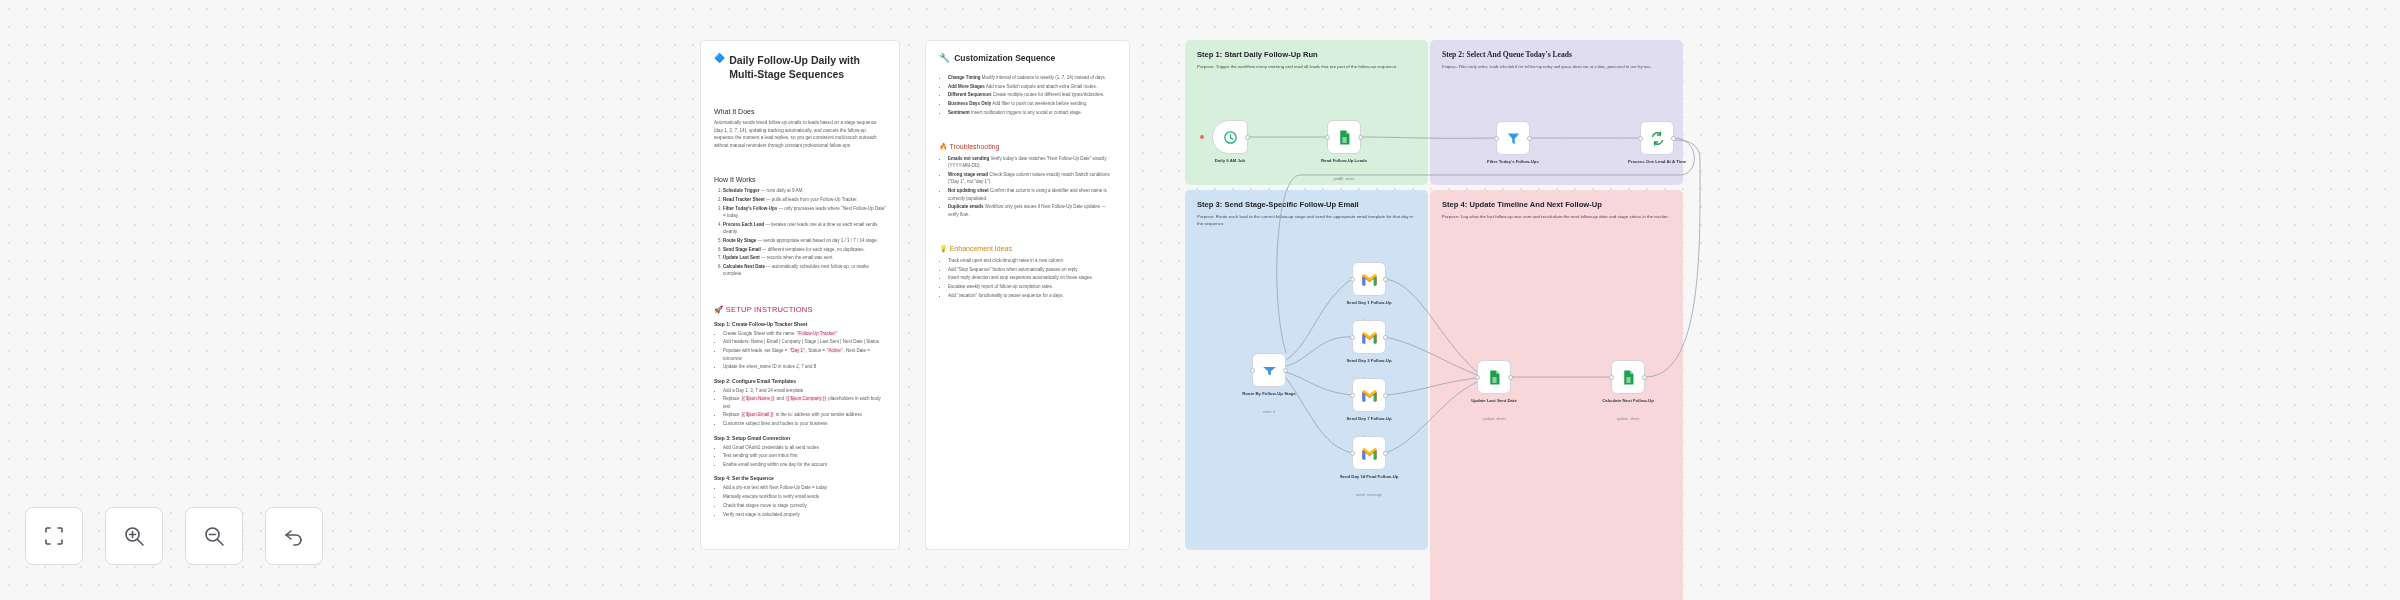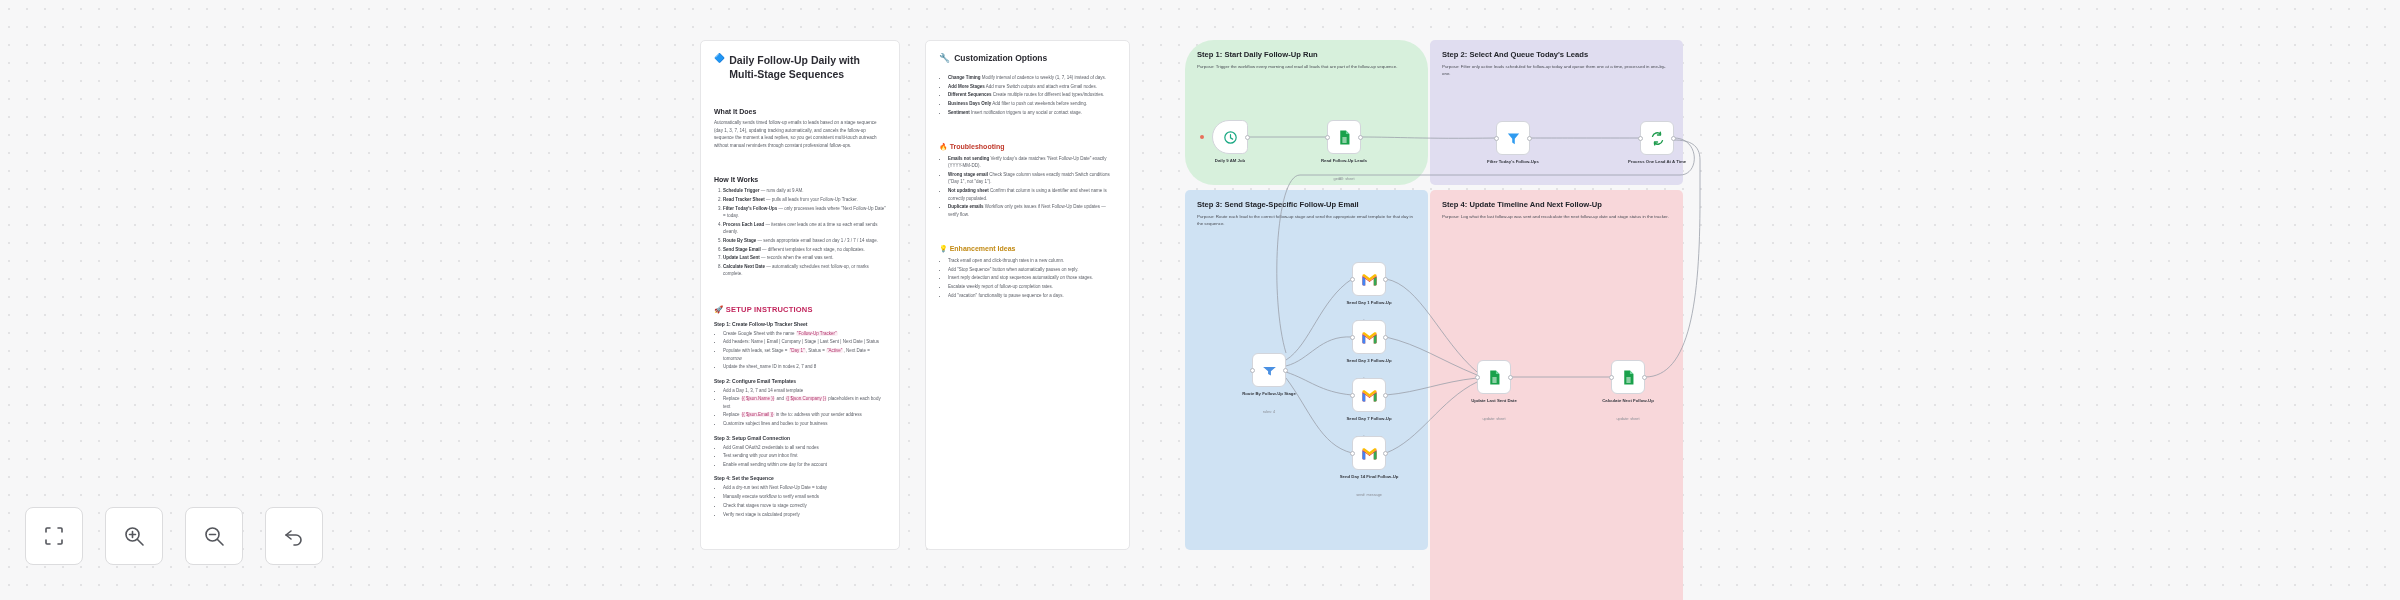--- a/index.html
+++ b/index.html
@@ -26,43 +26,43 @@
     overflow:hidden;
   }
   .note-title {
     font-size:8.5px; font-weight:bold; color:#2b2b32;
     line-height:1.38; margin-bottom:9px;
     display:flex; align-items:flex-start; gap:4px;
   }
   .note-title.big { font-size:10.5px; line-height:1.35; }
   .ticon { flex:0 0 auto; font-size:9px; line-height:1.2; }
   .sec-h {
-    font-size:7px; font-weight:bold; color:#2b2b32;
+    font-size:7px; font-weight:normal; color:#2b2b32;
     margin:27px 0 4px;
   }
   .sec-h.accent-pink { color:#c2255c; font-size:7.5px; letter-spacing:.2px; }
   .para { font-size:4.6px; line-height:1.62; color:#5d6068; margin-bottom:5px; }
   ol.list, ul.list { margin:0 0 4px 9px; }
   ol.list li, ul.list li {
     font-size:4.5px; line-height:1.62; color:#5d6068; margin-bottom:1.5px;
   }
   ol.list li b, ul.list li b { color:#33363d; }
   .code { color:#b3316b; background:#fbeff4; padding:0 1px; border-radius:2px; }
   .hl-orange b { color:#c25e14; }
   .hl-red b { color:#c0392b; }
   .step-h { font-size:5px; font-weight:bold; color:#33363d; margin:7px 0 3px; }
 
   
   .region {
     position:absolute;
     border-radius:5px;
     padding:10px 12px;
   }
-  .region.green { background:#d7f0dc;border-radius:29px; }
-  .region.purple{ background:#e0ddf0; }
+  .region.green { background:#d7f0dc; }
+  .region.purple{ background:#e0ddf0;font-family:Liberation Serif, serif; }
   .region.blue  { background:#cfe2f3; }
   .region.pink  { background:#f8d7da; }
   .region-title { font-size:7.6px; font-weight:bold; color:#22242a; margin-bottom:4px; }
   .region-desc { font-size:4.4px; line-height:1.6; color:#4a4d55; max-width:245px; }
 
   
   .node {
     position:absolute;
     width:34px; height:34px;
     background:#fff;
@@ -168,21 +168,21 @@
           <li>Manually execute workflow to verify email sends</li>
           <li>Check that stages move to stage correctly</li>
           <li>Verify next stage is calculated properly</li>
         </ul>
       </div>
   </div>
 
   <div class="note" style="left:925px; top:40px; width:205px; height:510px;">
     <div class="note-title">
       <span class="ticon">🔧</span>
-      <span>Customization Options</span>
+      <span>Customization Sequence</span>
     </div>
     <ul class="list hl-orange" id="cust-list">
         <li><b>Change Timing</b> Modify interval of cadence to weekly (1, 7, 14) instead of days.</li>
         <li><b>Add More Stages</b> Add more Switch outputs and attach extra Gmail nodes.</li>
         <li><b>Different Sequences</b> Create multiple routes for different lead types/industries.</li>
         <li><b>Business Days Only</b> Add filter to push out weekends before sending.</li>
         <li><b>Sentiment</b> Insert notification triggers to any social or contact stage.</li>
       </ul>
 
     <div class="sec-h" style="color:#c0392b;">

